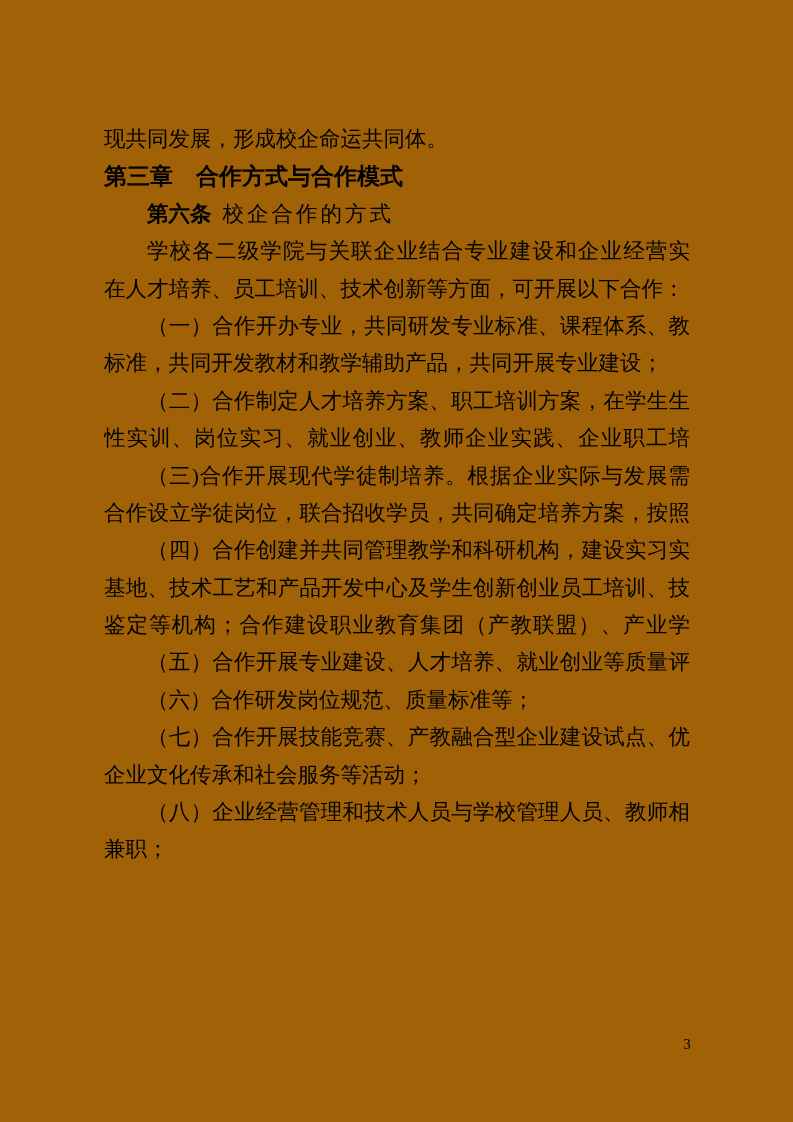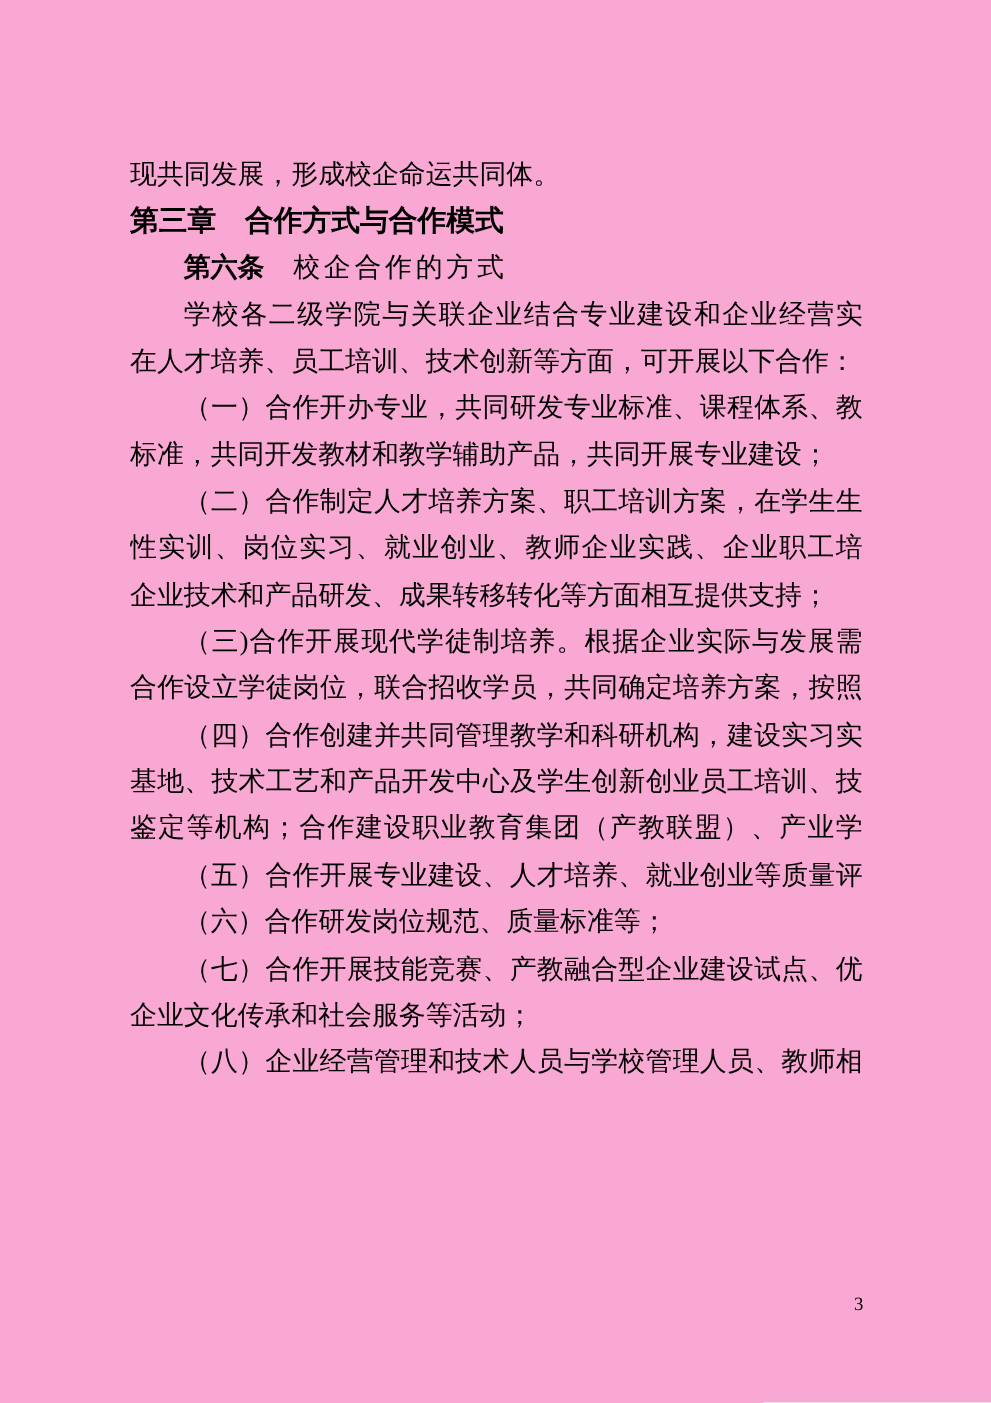--- a/index.html
+++ b/index.html
@@ -1,21 +1,21 @@
 <!DOCTYPE html>
 <html><head>
 <meta charset="utf-8">
 <style>
   * { margin: 0; padding: 0; box-sizing: border-box; }
   html, body { background: #ffffff; }
   .page {
     position: relative;
     width: 793px;
     height: 1122px;
-    background: #f9a8d4;
+    background: #a16207;
     color: #000000;
     font-family: "Liberation Serif", "DejaVu Serif", serif;
     overflow: hidden;
   }
   .content {
     position: absolute;
     left: 104px;
     top: 121px;
     width: 586px;
   }
@@ -37,21 +37,21 @@
     font-size: 23px;
     text-align: left;
     text-indent: 0;
   }
   .heading .hgap { display: inline-block; width: 23px; }
   .article-label {
     font-family: "Liberation Sans", "DejaVu Sans", sans-serif;
     font-weight: bold;
   }
   .article-title {
-    margin-left: 23px;
+    margin-left: 11px;
     letter-spacing: 3px;
   }
   .page-number {
     position: absolute;
     left: 676px;
     top: 1036px;
     width: 22px;
     text-align: center;
     font-size: 15px;
     font-family: "Liberation Serif", "DejaVu Serif", serif;
@@ -68,28 +68,28 @@
     <div class="line heading"><span>第三章</span><span class="hgap"></span><span>合作方式与合作模式</span></div>
 
     <div class="line indent"><span class="article-label">第六条</span><span class="article-title">校企合作的方式</span></div>
 
     <div class="line indent fill">学校各二级学院与关联企业结合专业建设和企业经营实际，</div>
     <div class="line">在人才培养、员工培训、技术创新等方面，可开展以下合作：</div>
     <div class="line indent fill">（一）合作开办专业，共同研发专业标准、课程体系、教学</div>
     <div class="line">标准，共同开发教材和教学辅助产品，共同开展专业建设；</div>
     <div class="line indent fill">（二）合作制定人才培养方案、职工培训方案，在学生生产</div>
     <div class="line fill">性实训、岗位实习、就业创业、教师企业实践、企业职工培训、</div>
-    <div class="line">企业技术和产品研发、成果转移转化等方面相互提供支持；</div>
     <div class="line indent fill">（三)合作开展现代学徒制培养。根据企业实际与发展需求，</div>
     <div class="line fill">合作设立学徒岗位，联合招收学员，共同确定培养方案，按照工</div>
     <div class="line indent fill">（四）合作创建并共同管理教学和科研机构，建设实习实训</div>
     <div class="line fill">基地、技术工艺和产品开发中心及学生创新创业员工培训、技能</div>
     <div class="line fill">鉴定等机构；合作建设职业教育集团（产教联盟）、产业学院、</div>
     <div class="line indent fill">（五）合作开展专业建设、人才培养、就业创业等质量评价</div>
     <div class="line indent">（六）合作研发岗位规范、质量标准等；</div>
     <div class="line indent fill">（七）合作开展技能竞赛、产教融合型企业建设试点、优秀</div>
     <div class="line">企业文化传承和社会服务等活动；</div>
     <div class="line indent fill">（八）企业经营管理和技术人员与学校管理人员、教师相互</div>
+    <div class="line">兼职；</div>
 
   </div>
 
   <div class="page-number">3</div>
 </div>
 
 </body></html>

